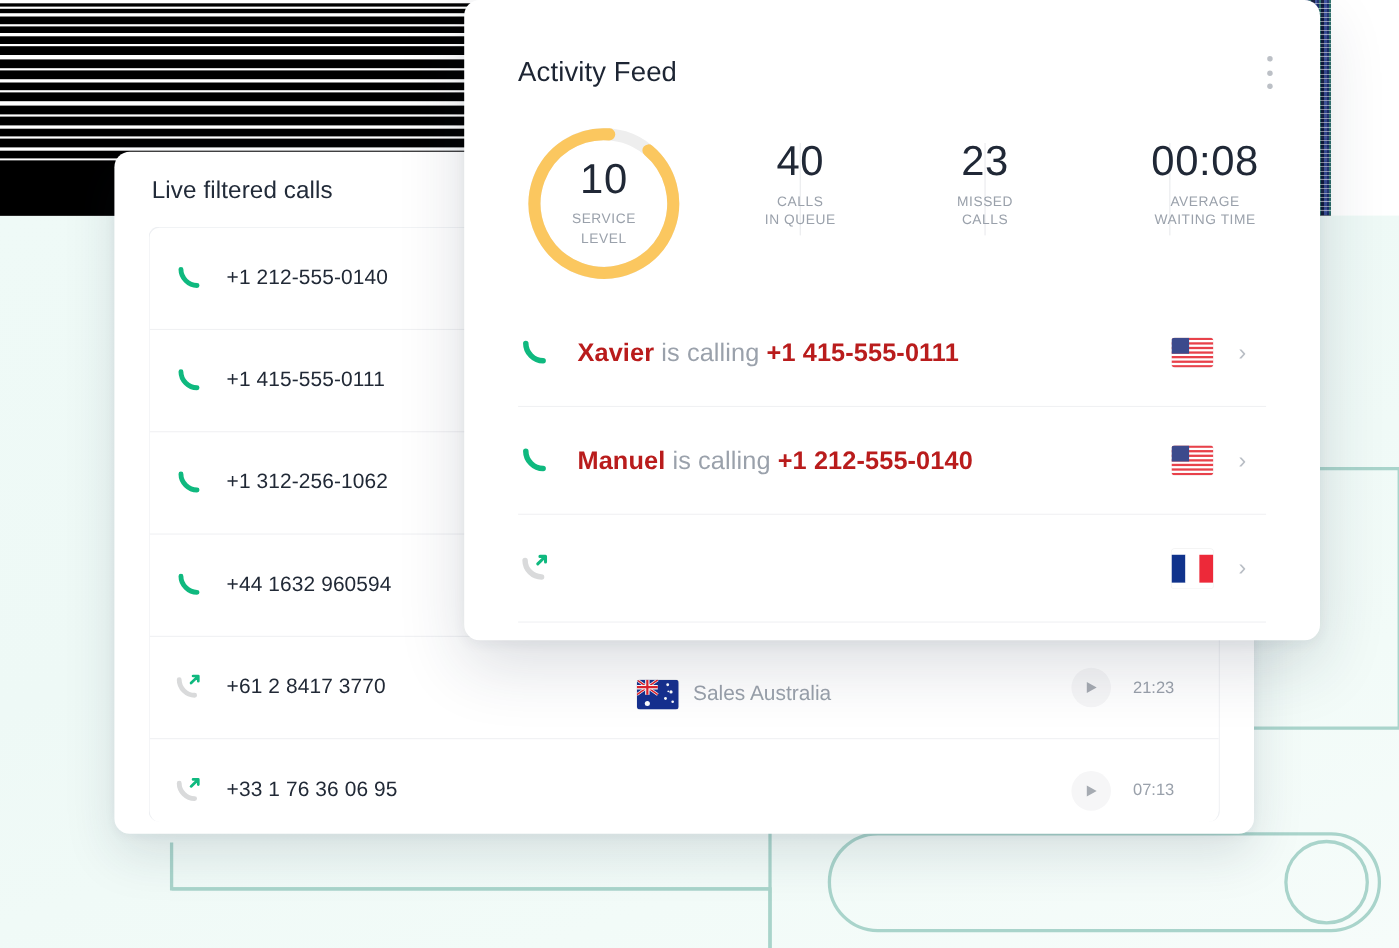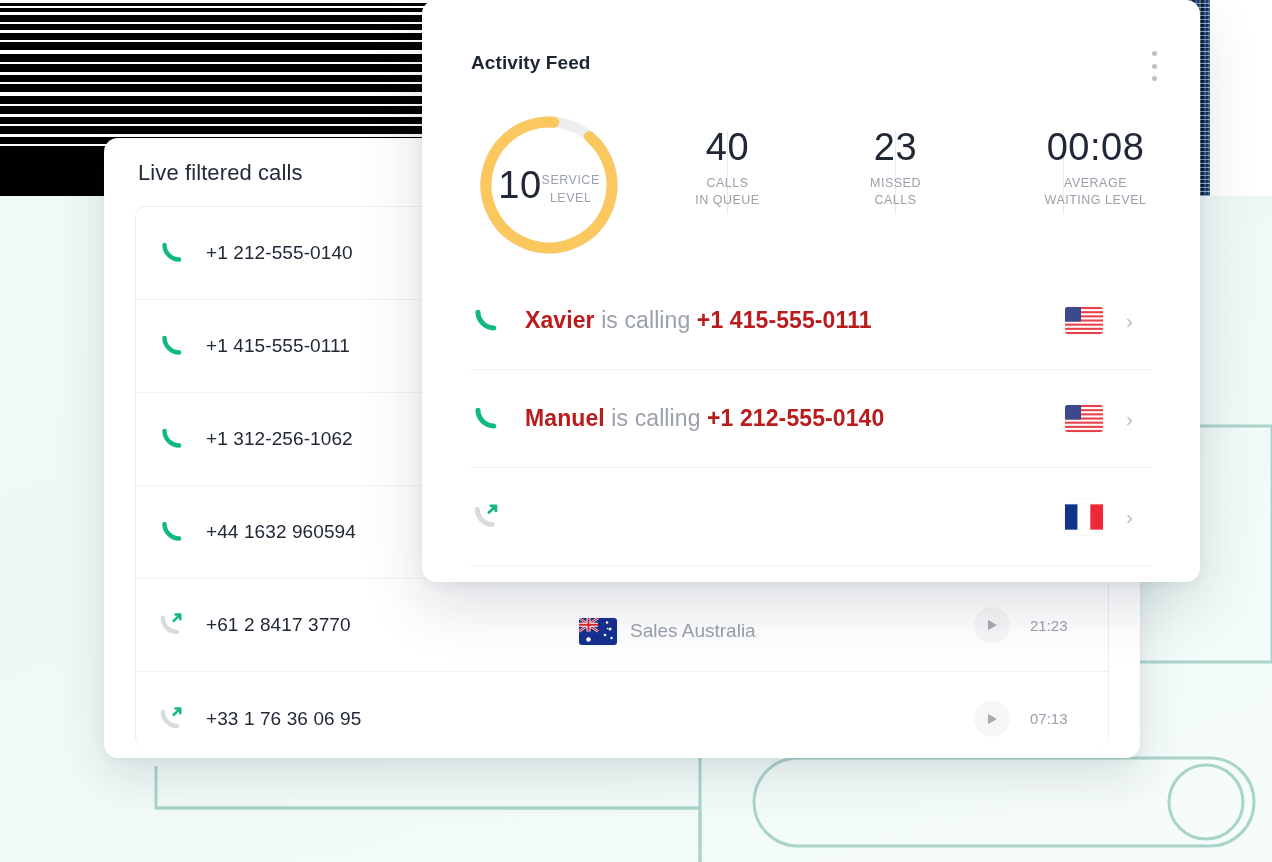--- a/index.html
+++ b/index.html
@@ -74,36 +74,36 @@
   }
   .lr-time{position:absolute;left:894px;font-size:15px;color:#9aa1ab;}
 
   
   #feed-card{
     left:422px;top:0;width:778px;height:582px;
     border-radius:14px;
     box-shadow:0 22px 60px rgba(28,45,70,.16), 0 3px 12px rgba(28,45,70,.06);
   }
   #feed-title{
-    position:absolute;left:49px;top:52px;font-size:19px;color:#1d2533;font-weight:bold;
+    position:absolute;left:49px;top:52px;font-size:25px;color:#1d2533;font-weight:normal;
     letter-spacing:.1px;
   }
   #feed-kebab{
     position:absolute;right:36px;top:48px;width:20px;height:36px;
     display:flex;flex-direction:column;align-items:center;justify-content:space-between;
     padding:3px 0;box-sizing:border-box;cursor:pointer;
   }
   #feed-kebab span{width:5px;height:5px;border-radius:50%;background:#bcc0c6;display:block;}
 
   
   #stats{position:absolute;left:48px;top:106px;width:690px;height:140px;}
   #donut{position:absolute;left:6px;top:6px;width:146px;height:146px;}
   #donut .dlabel{
     position:absolute;left:0;top:0;width:146px;height:146px;
-    display:flex;flex-direction:row;align-items:center;justify-content:center;
+    display:flex;flex-direction:column;align-items:center;justify-content:center;
   }
   .stat-num{font-size:38px;color:#202836;line-height:1;letter-spacing:.5px;}
   .stat-cap{
     margin-top:9px;font-size:12.5px;color:#9aa1ab;text-align:center;
     line-height:1.38;letter-spacing:.5px;
   }
   .stat-col{
     position:absolute;top:22px;width:1px;display:flex;flex-direction:column;align-items:center;
   }
   .stat-col > div{white-space:nowrap;}
@@ -312,21 +312,21 @@
       <div class="stat-cap">
         <div>MISSED</div>
         <div>CALLS</div>
       </div>
     </div>
 
     <div class="stat-col" style="left:625px">
       <div class="stat-num">00:08</div>
       <div class="stat-cap">
         <div>AVERAGE</div>
-        <div>WAITING LEVEL</div>
+        <div>WAITING TIME</div>
       </div>
     </div>
   </div>
 
   <div id="feed-rows">
 
     <div class="feed-row">
       <div class="fr-icon">
         <svg width="28" height="28" viewBox="0 0 24 24" fill="none">
           <path d="M6 4.5c0 7.2 6.3 13.5 13.5 13.5" stroke="#0fb97f" stroke-width="4.3" stroke-linecap="round"></path>

